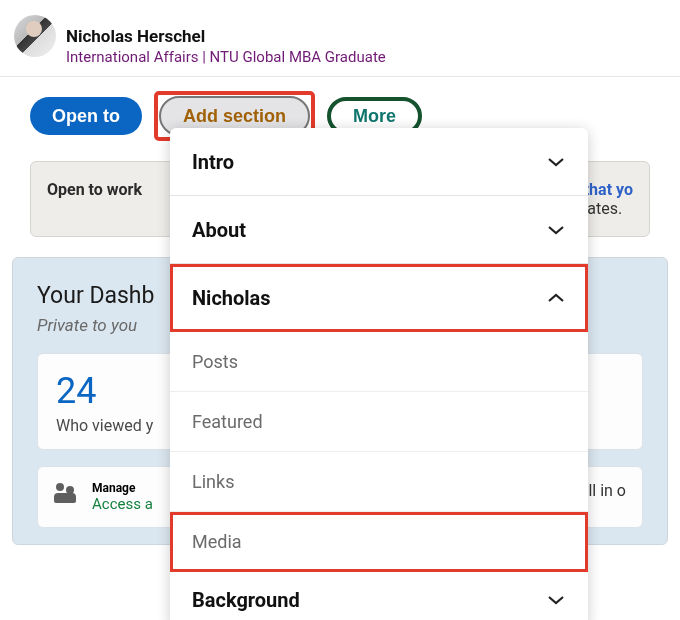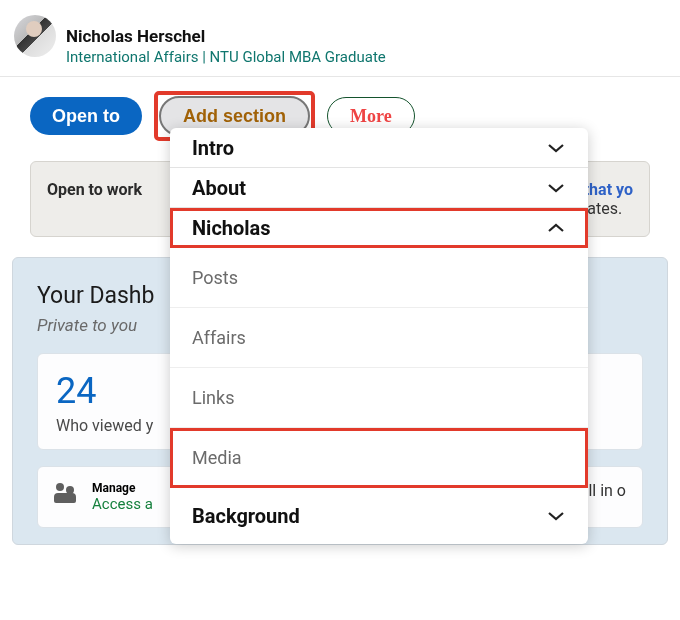--- a/index.html
+++ b/index.html
@@ -39,21 +39,21 @@
     background: #e0cdbf;
   }
   .profile-text { display: flex; flex-direction: column; margin-top: 20px; }
   .profile-name {
     font-weight: 700;
     font-size: 17px;
     color: #111;
   }
   .profile-headline {
     font-size: 15px;
-    color: #0f766e;
+    color: #701a75;
     margin-top: 2px;
   }
 
   
   .buttons-row {
     display: flex;
     gap: 14px;
     padding: 16px 30px 16px 30px;
     align-items: center;
   }
@@ -69,23 +69,22 @@
     cursor: pointer;
     text-align: center;
   }
   .btn-primary {
     background: #0a66c2;
     color: #fff;
     border: none;
   }
   .btn-outline {
     background: #fff;
-    color: #ef4444;
-    border: 1px solid #14532d;
-    font-family: Liberation Serif, serif;
+    color: #0f766e;
+    border: 4px solid #14532d;
   }
   .btn-add {
     background: #e4e4e6;
     color: #a16207;
     border: 2px solid #777;
     height: 40px;
   }
   .highlight-red-thick {
     outline: 4px solid #e23a2b;
     outline-offset: -2px;
@@ -183,21 +182,21 @@
     border-radius: 6px;
     box-shadow: 0 2px 14px rgba(0,0,0,0.2);
     z-index: 10;
     overflow: hidden;
   }
   .dd-row {
     display: flex;
     align-items: center;
     justify-content: space-between;
     padding: 0 22px;
-    height: 40px;
+    height: 68px;
     border-bottom: 1px solid #e3e3e3;
     cursor: pointer;
   }
   .dd-row.section-header {
     font-weight: 700;
     font-size: 20px;
     color: #111;
   }
   .dd-row.sub-item {
     font-weight: 400;
@@ -295,21 +294,21 @@
           <polyline points="3,9 10,3 17,9"></polyline>
         </svg>
     </span>
   </div>
 
   <div class="dd-row sub-item">
     <span>Posts</span>
   </div>
 
   <div class="dd-row sub-item">
-    <span>Affairs</span>
+    <span>Featured</span>
   </div>
 
   <div class="dd-row sub-item">
     <span>Links</span>
   </div>
 
   <div class="dd-row sub-item last-sub red-outline">
     <span>Media</span>
   </div>
 

